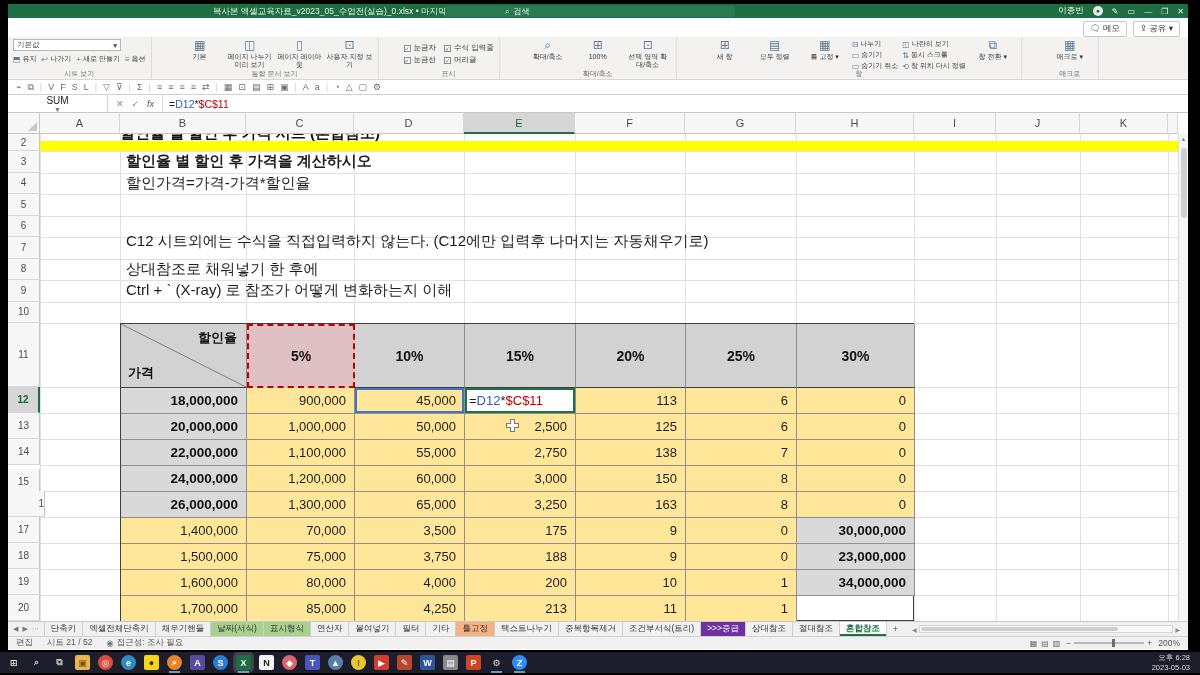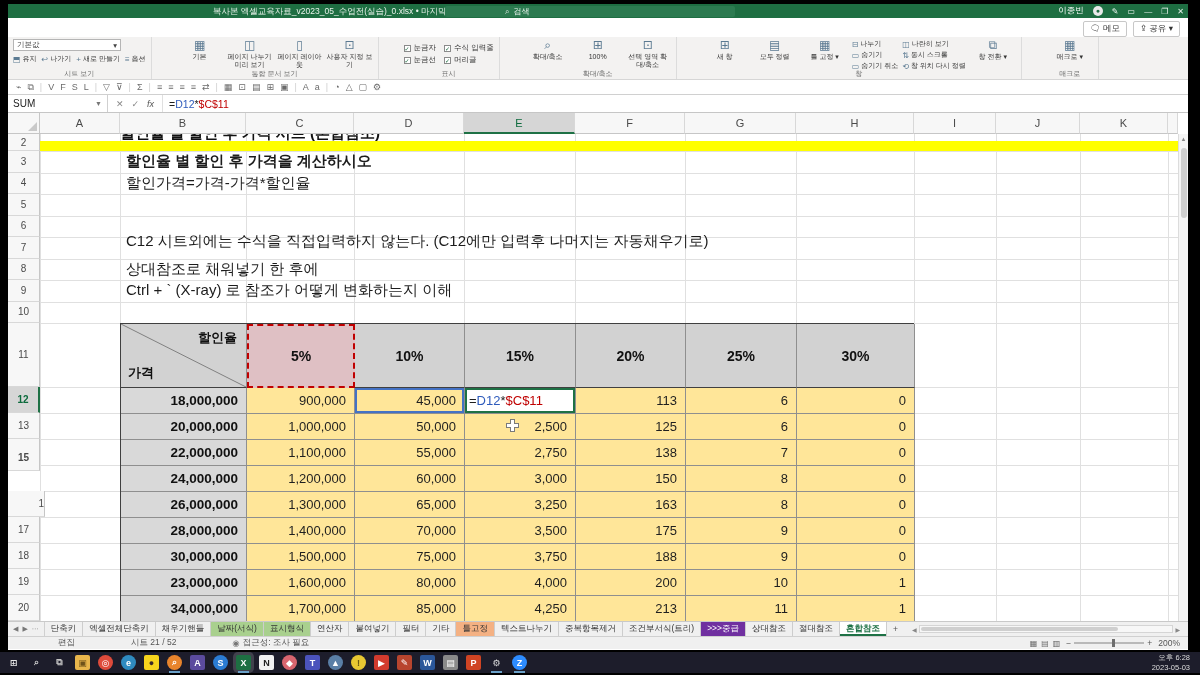--- a/index.html
+++ b/index.html
@@ -35,21 +35,21 @@
   .sv-drop { width:108px; height:12px; background:#fff; border:1px solid #b5b5b5; font-size:7.5px; color:#444; display:flex; justify-content:space-between; align-items:center; padding:0 3px; }
   .sv-btnrow { display:flex; gap:5px; margin-top:3px; }
   .chk-grid { display:grid; grid-template-columns:auto auto; gap:2px 8px; margin-top:4px; }
   .chk { display:flex; align-items:center; gap:3px; font-size:7.5px; color:#333; white-space:nowrap; }
   .chk .box { width:7px; height:7px; border:1px solid #8a8a8a; background:#fff; font-size:6px; line-height:6px; color:#1e6e42; text-align:center; }
 
   .qat { height:15px; background:#fff; border-bottom:1px solid #d0d0d0; display:flex; align-items:center; gap:6px; padding-left:8px; font-size:9px; color:#6b6b6b; }
   .qat .sep { color:#cfcfcf; }
 
   .fbar { height:18px; background:#fff; border-bottom:1px solid #c6c6c6; display:flex; align-items:stretch; }
-  .namebox { width:100px; border-right:1px solid #d0d0d0; display:flex; align-items:center; justify-content:space-between; padding:0 5px; font-size:10px; color:#222; }
+  .namebox { width:100px; border-right:1px solid #d0d0d0; display:flex; align-items:center; justify-content:space-between; padding:0 5px; font-size:10px; color:#222;flex-direction:column; }
   .nb-arrow { color:#777; font-size:7px; }
   .fb-btns { display:flex; align-items:center; gap:8px; padding:0 8px; border-right:1px solid #e0e0e0; font-size:9px; color:#8a8a8a; }
   .fb-btns .fx { font-style:italic; color:#555; }
   .fb-formula { flex:1; display:flex; align-items:center; padding-left:6px; font-size:10.5px; }
 
   .gridarea { position:relative; height:508px; background:#fff; overflow:hidden; }
   .chdr { position:absolute; top:0; height:21px; background:#f7f7f7; border-right:1px solid #d8d8d8; border-bottom:1px solid #c6c6c6; font-size:11px; color:#4a4a4a; text-align:center; line-height:20px; }
   .chdr.sel { background:#d6d6d6; color:#0d6b3d; border-bottom:2px solid #1e7145; }
   .corner-cell { position:absolute; left:0; top:0; width:32px; height:21px; background:#f7f7f7; border-right:1px solid #c6c6c6; border-bottom:1px solid #c6c6c6; }
   .corner-cell:after { content:""; position:absolute; right:2px; bottom:2px; border-left:9px solid transparent; border-bottom:9px solid #c9c9c9; }
@@ -83,21 +83,21 @@
   .sb-nav { display:flex; align-items:center; gap:4px; padding:0 5px; color:#777; font-size:7px; border-right:1px solid #d0d0d0; }
   .stab { display:flex; align-items:center; padding:0 6px; border-right:1px solid #cdcdcd; white-space:nowrap; }
   .stab.active { background:#fff; color:#1e7145; font-weight:bold; box-shadow:inset 0 -2px 0 #1e7145; }
   .sb-plus { display:flex; align-items:center; padding:0 6px; color:#555; }
   .hscroll { flex:1; display:flex; align-items:center; margin:2px 6px; }
   .hscroll .arr { font-size:6px; color:#888; padding:0 2px; }
   .hscroll .track { flex:1; height:8px; background:#f7f7f7; border:1px solid #d5d5d5; position:relative; }
   .hscroll .hthumb { position:absolute; left:1px; top:1px; height:4px; width:78%; background:#cfcfcf; border-radius:2px; }
 
   .statusbar { height:13px; background:#f0f0f0; border-top:1px solid #d0d0d0; display:flex; align-items:center; font-size:8.5px; color:#555; padding:0 8px; }
-  .st-item { margin-right:14px; white-space:nowrap; display:flex; align-items:center; gap:3px;margin-left:42px; }
+  .st-item { margin-right:14px; white-space:nowrap; display:flex; align-items:center; gap:3px; }
   .st-right { margin-left:auto; display:flex; align-items:center; gap:6px; }
   .viewicons { display:flex; gap:4px; font-size:8px; color:#666; }
   .zslider { display:flex; align-items:center; gap:3px; }
   .ztrack { position:relative; width:70px; height:2px; background:#b9b9b9; }
   .zknob { position:absolute; left:38px; top:-3px; width:3px; height:8px; background:#6d6d6d; }
 
   
   .taskbar { position:absolute; left:0; right:0; top:652px; height:21px; background:#1d1d2b; display:flex; align-items:center; padding-left:6px; gap:8px; }
   .tbi { width:15px; height:15px; display:flex; align-items:center; justify-content:center; font-size:9px; font-weight:bold; border-radius:2px; position:relative; }
   .tbi.round { border-radius:50%; }
@@ -416,21 +416,20 @@
           <div class="tc val">150</div>
           <div class="tc val">8</div>
           <div class="tc val">0</div>
           <div class="tc price">26,000,000</div>
           <div class="tc val">1,300,000</div>
           <div class="tc val">65,000</div>
           <div class="tc val">3,250</div>
           <div class="tc val">163</div>
           <div class="tc val">8</div>
           <div class="tc val">0</div>
-          <div class="tc price">28,000,000</div>
           <div class="tc val">1,400,000</div>
           <div class="tc val">70,000</div>
           <div class="tc val">3,500</div>
           <div class="tc val">175</div>
           <div class="tc val">9</div>
           <div class="tc val">0</div>
           <div class="tc price">30,000,000</div>
           <div class="tc val">1,500,000</div>
           <div class="tc val">75,000</div>
           <div class="tc val">3,750</div>
@@ -471,21 +470,21 @@
         <div class="rhdr" style="top: 81px; height: 21.5px;">5</div>
         <div class="rhdr" style="top: 102.5px; height: 21.5px;">6</div>
         <div class="rhdr" style="top: 124px; height: 21.5px;">7</div>
         <div class="rhdr" style="top: 145.5px; height: 21.5px;">8</div>
         <div class="rhdr" style="top: 167px; height: 21.5px;">9</div>
         <div class="rhdr" style="top: 188.5px; height: 21.5px;">10</div>
         <div class="rhdr" style="top: 210px; height: 64px;">11</div>
         <div class="rhdr sel" style="top: 274px; height: 26px;">12</div>
         <div class="rhdr" style="top: 300px; height: 26px;">13</div>
         <div class="rhdr" style="top: 326px; height: 26px;">14</div>
-        <div class="rhdr" style="top: 332px; height: 26px; font-weight: bold;">15</div>
+        <div class="rhdr" style="top: 356px; height: 26px;">15</div>
         <div class="rhdr" style="top: 378px; height: 26px; padding-left: 36px;">16</div>
         <div class="rhdr" style="top: 404px; height: 26px;">17</div>
         <div class="rhdr" style="top: 430px; height: 26px;">18</div>
         <div class="rhdr" style="top: 456px; height: 26px;">19</div>
         <div class="rhdr" style="top: 482px; height: 26px;">20</div>
         <div class="vscroll">
           <div style="padding-top:2px;">▲</div>
           <div class="thumb"></div>
         </div>
         <div class="mousecursor" style="left: 498px; top: 305px;"><svg width="13" height="13">

